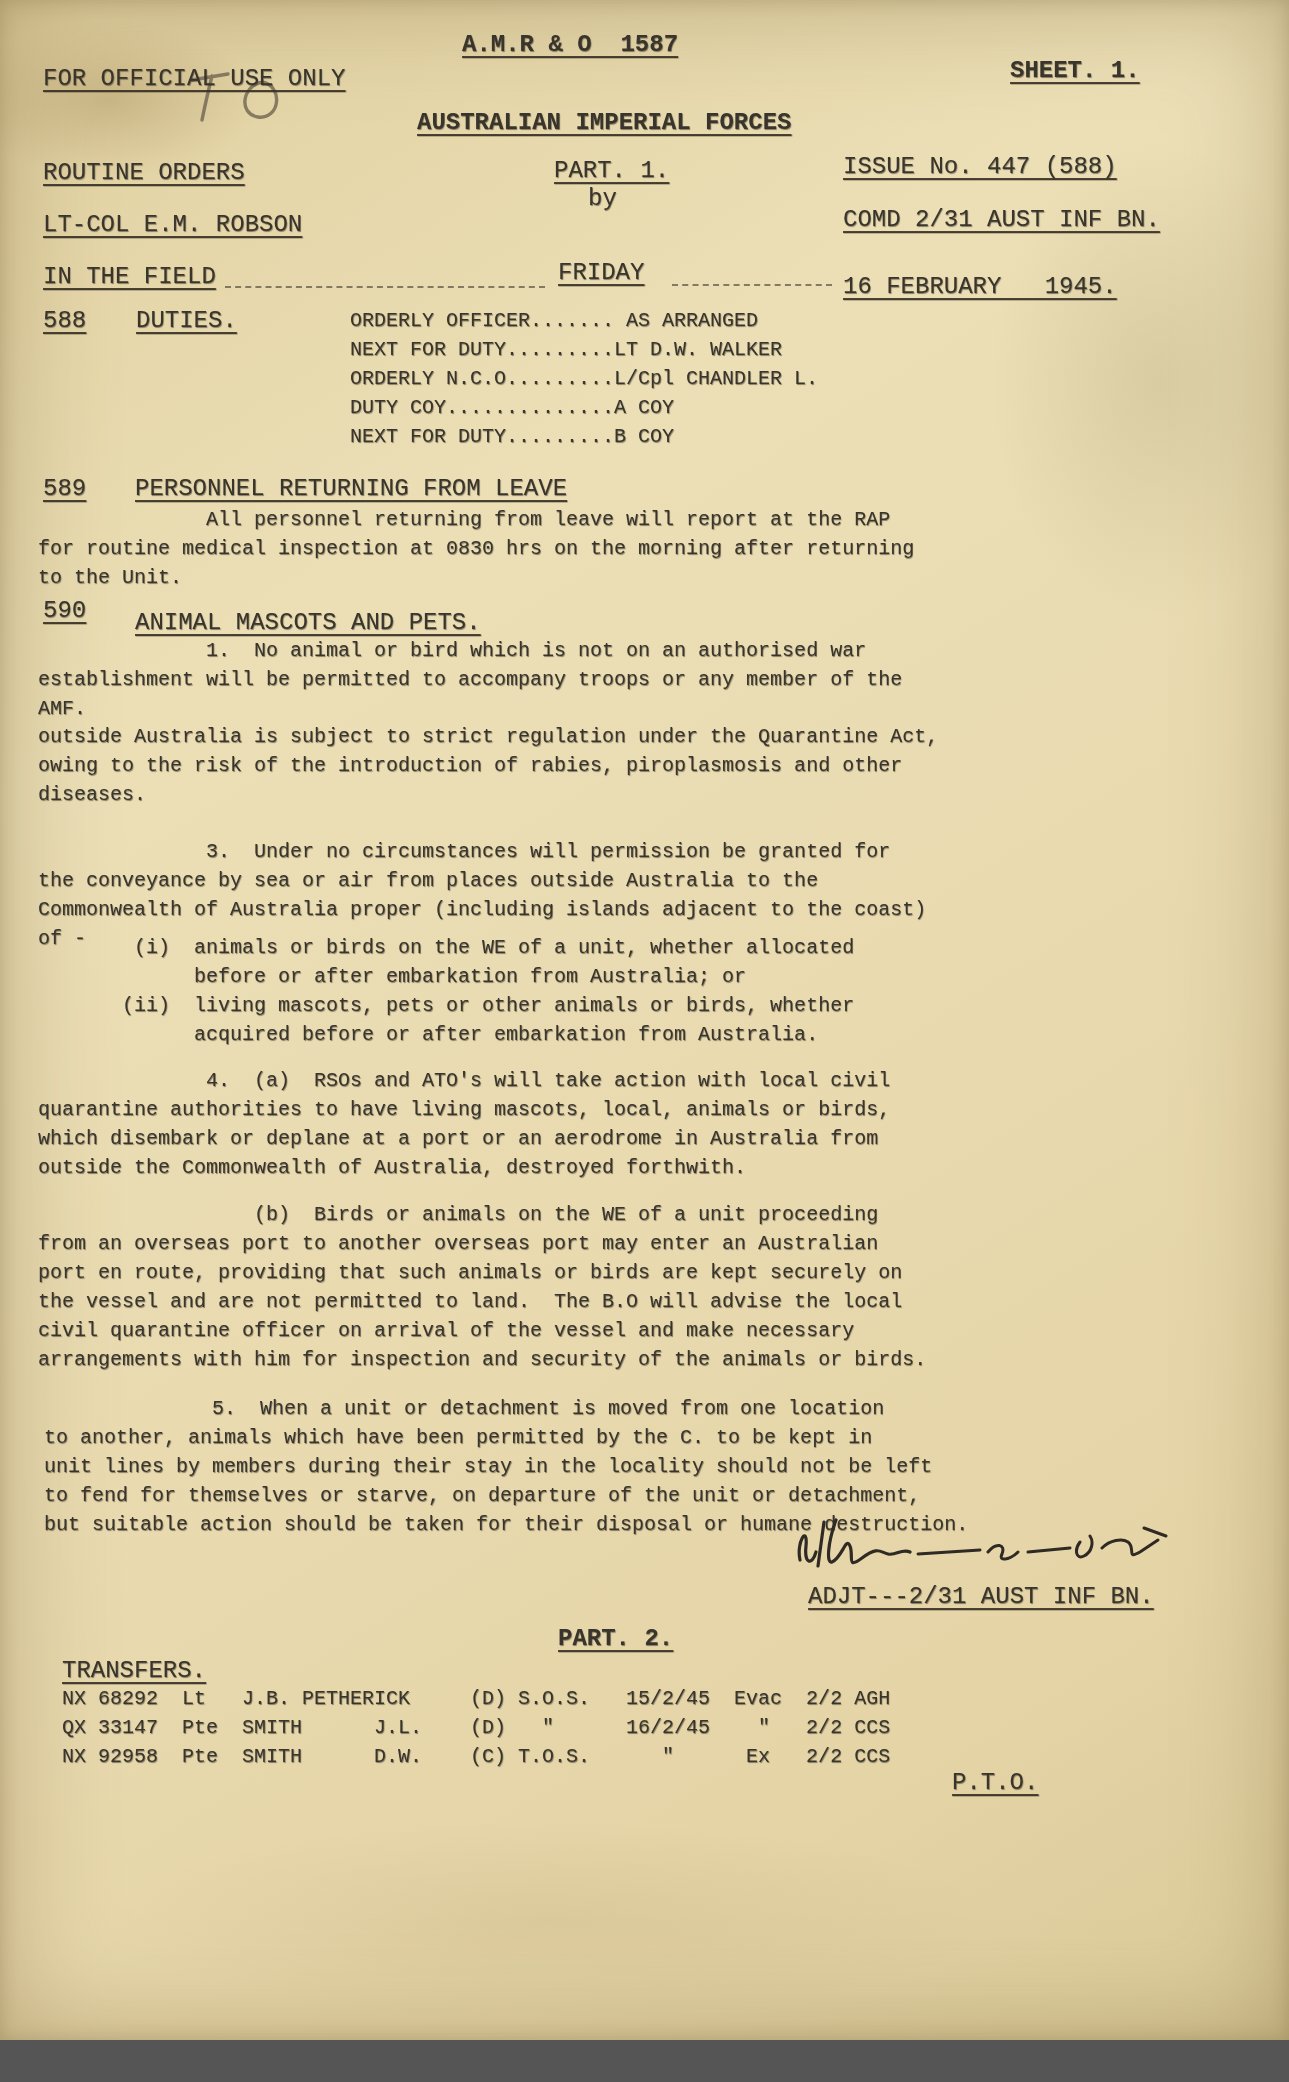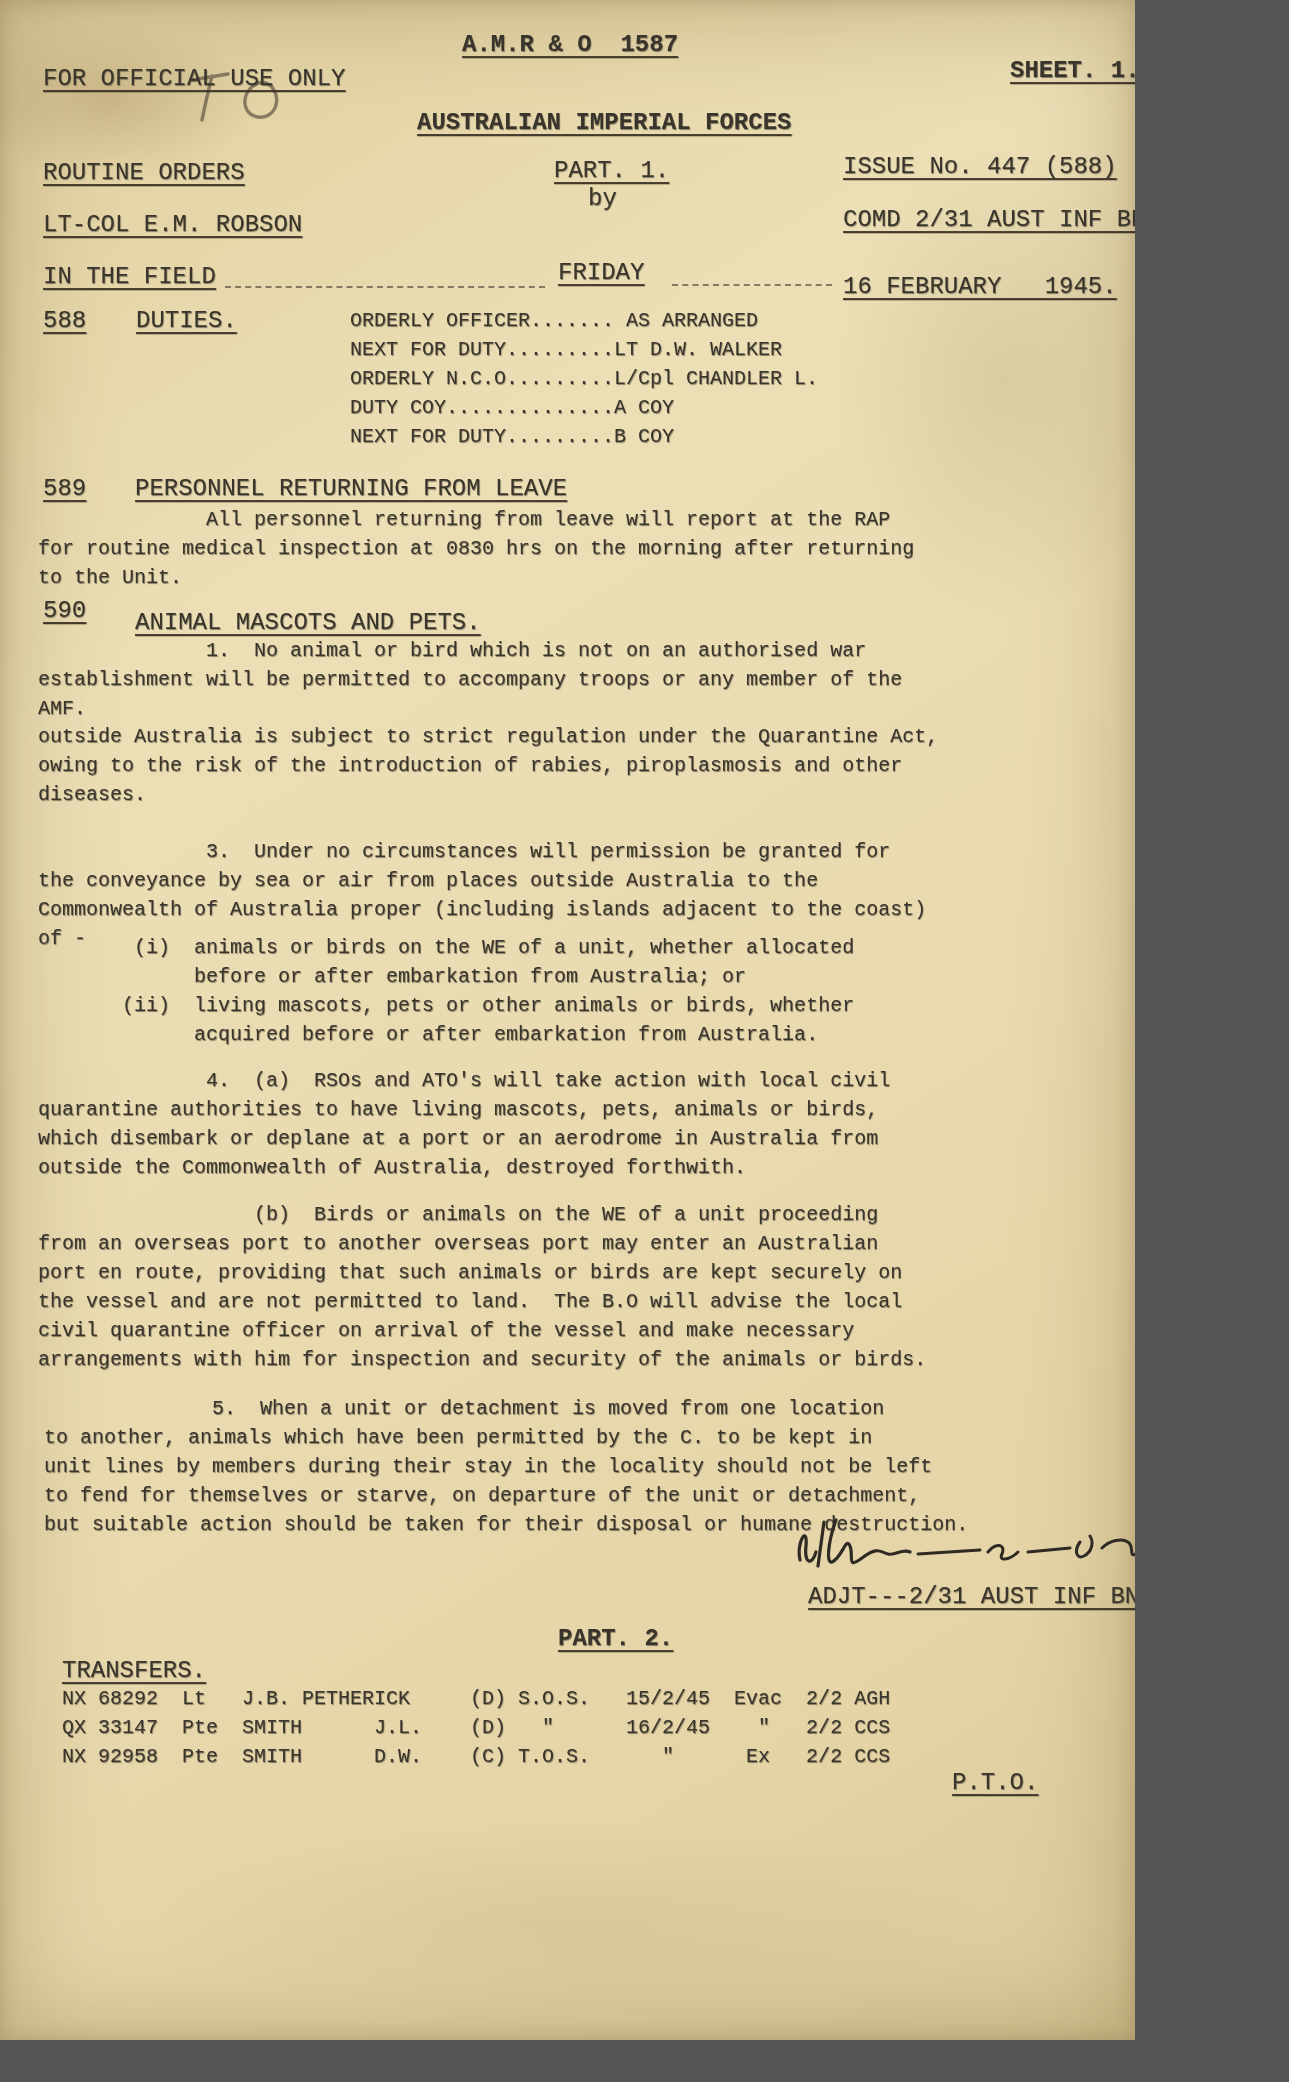--- a/index.html
+++ b/index.html
@@ -3,21 +3,21 @@
 <meta charset="utf-8">
 <style>
   * { margin:0; padding:0; box-sizing:border-box; }
   html,body { width:1289px; }
   body {
     width:1289px; height:2082px;
     background:#555;
     font-family:"Liberation Mono","DejaVu Sans Mono",monospace;
   }
   .page {
-    position:relative; width:1135px; height:2040px; overflow:hidden;
+    position:relative; width:1289px; height:2040px; overflow:hidden;
     background:linear-gradient(148deg,#e0d0a0 0%, #ecdfb6 28%, #e9dab0 55%, #e4d4a6 82%, #daca99 100%);
     box-shadow: inset 0 0 110px rgba(115,92,45,0.38), inset 0 0 18px rgba(100,80,40,0.25);
   }
   .stain { position:absolute; pointer-events:none; }
   .t {
     position:absolute; white-space:pre; color:#39352c; font-size:24px; line-height:29px;
     text-shadow: 0.7px 0.5px 0.9px rgba(52,46,33,0.55);
   }
   .block {
     position:absolute; color:#39352c; font-size:20px; line-height:29px;
@@ -98,21 +98,21 @@
       <div class="tline">of -</div>
     </div>
   <div class="block" style="left:38px;top:933px">
       <div class="tline">        (i)  animals or birds on the WE of a unit, whether allocated</div>
       <div class="tline">             before or after embarkation from Australia; or</div>
       <div class="tline">       (ii)  living mascots, pets or other animals or birds, whether</div>
       <div class="tline">             acquired before or after embarkation from Australia.</div>
     </div>
   <div class="block" style="left:38px;top:1066px">
       <div class="tline">              4.  (a)  RSOs and ATO's will take action with local civil</div>
-      <div class="tline">quarantine authorities to have living mascots, pets, animals or birds,</div>
+      <div class="tline">quarantine authorities to have living mascots, local, animals or birds,</div>
       <div class="tline">which disembark or deplane at a port or an aerodrome in Australia from</div>
       <div class="tline">outside the Commonwealth of Australia, destroyed forthwith.</div>
     </div>
   <div class="block" style="left:38px;top:1200px">
       <div class="tline">                  (b)  Birds or animals on the WE of a unit proceeding</div>
       <div class="tline">from an overseas port to another overseas port may enter an Australian</div>
       <div class="tline">port en route, providing that such animals or birds are kept securely on</div>
       <div class="tline">the vessel and are not permitted to land.  The B.O will advise the local</div>
       <div class="tline">civil quarantine officer on arrival of the vessel and make necessary</div>
       <div class="tline">arrangements with him for inspection and security of the animals or birds.</div>

